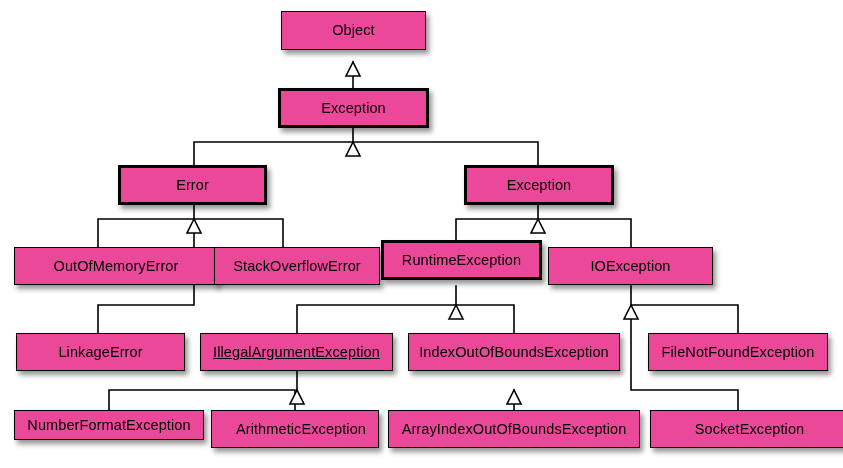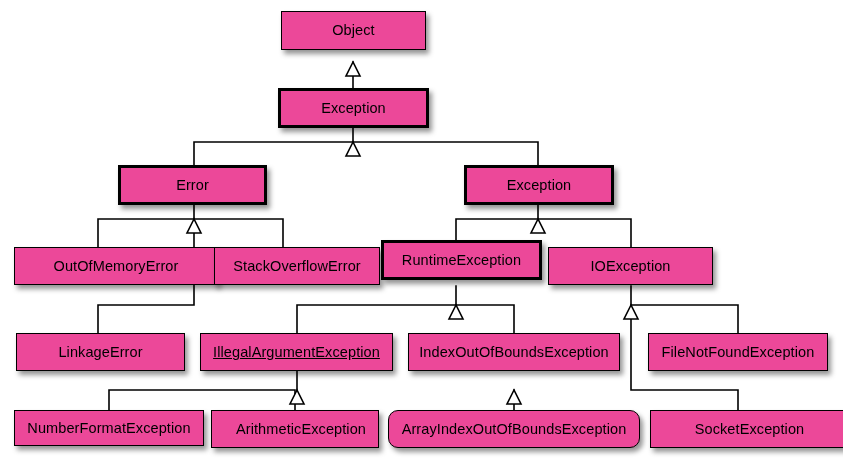--- a/index.html
+++ b/index.html
@@ -128,29 +128,29 @@
   </div>
 
   <div class="uml-box" style="left:408px; top:333px; width:212px; height:38px;">
     <span class="uml-label">IndexOutOfBoundsException</span>
   </div>
 
   <div class="uml-box" style="left:648px; top:333px; width:180px; height:38px;">
     <span class="uml-label">FileNotFoundException</span>
   </div>
 
-  <div class="uml-box" style="left:14px; top:410px; width:190px; height:36px;">
+  <div class="uml-box" style="left:14px; top:410px; width:190px; height:30px;">
     <span class="uml-label">NumberFormatException</span>
   </div>
 
   <div class="uml-box" style="left:211px; top:410px; width:168px; height:38px;padding-left:12px;">
     <span class="uml-label">ArithmeticException</span>
   </div>
 
-  <div class="uml-box" style="left:388px; top:410px; width:252px; height:38px;border-radius:10px;">
+  <div class="uml-box" style="left:388px; top:410px; width:252px; height:38px;">
     <span class="uml-label">ArrayIndexOutOfBoundsException</span>
   </div>
 
   <div class="uml-box" style="left:650px; top:410px; width:199px; height:38px;">
     <span class="uml-label">SocketException</span>
   </div>
 
 </div>
 
 </body></html>

